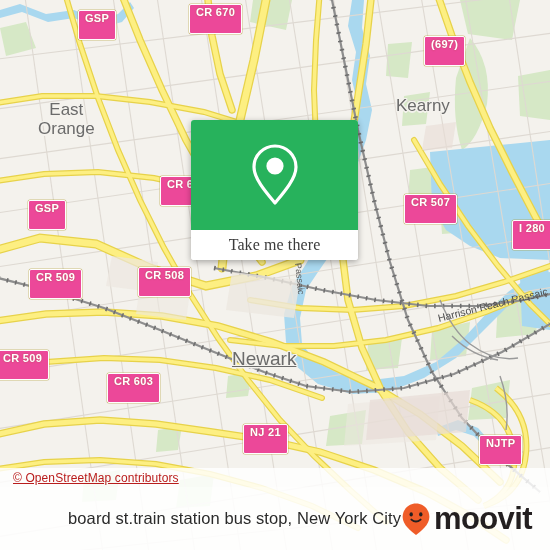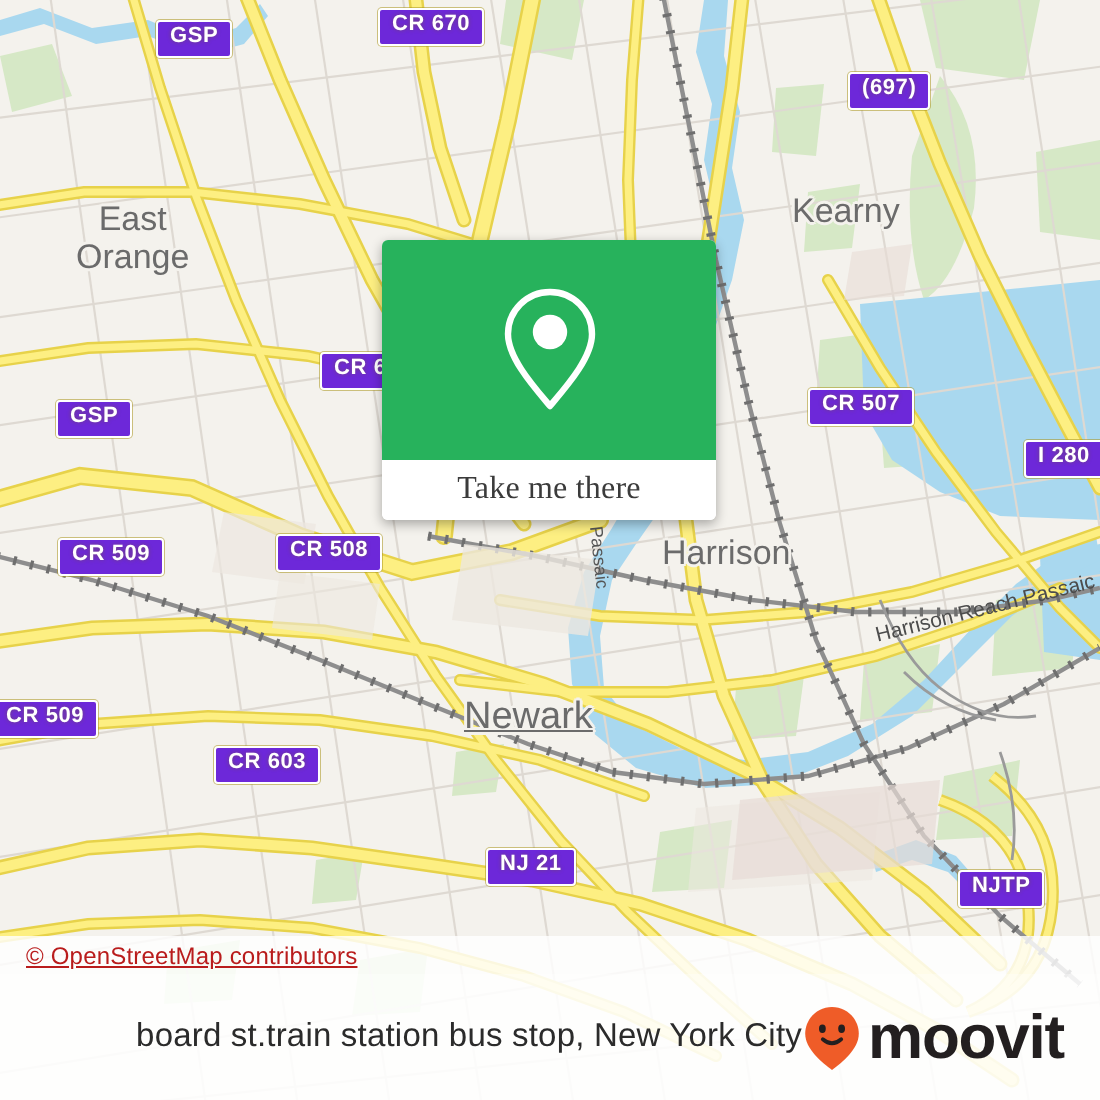--- a/index.html
+++ b/index.html
@@ -13,28 +13,28 @@
     background:#f2f0ea;
   }
 
   
   .map{position:absolute;inset:0;overflow:hidden;background:#f4f2ed;}
   .map svg{position:absolute;top:0;left:0;display:block;}
 
   
   .shield{
     position:absolute;
-    background:#6d28d9;
+    background:#ec4899;
     border:1.5px solid #fff;
     border-radius:2px;
     color:#fff;
     font-size:11px;
     font-weight:bold;
     letter-spacing:.3px;
-    padding:1px 6px 3px 6px;
+    padding:1px 6px 14px 6px;
     white-space:nowrap;
     text-shadow:0 0 2px rgba(120,100,0,.45);
     box-shadow:0 0 0 .5px rgba(170,150,30,.55);
     line-height:13px;
   }
   .shield i{font-style:normal;color:#fff;}
 
   
   .place{
     position:absolute;
@@ -274,21 +274,20 @@
         <path d="M426 126 L456 122 L452 148 L422 150 Z" opacity=".6"></path>
       </g>
     </svg>
 
     <div class="place two-line" style="left:38px;top:100px;">
       <div>East</div>
       <div>Orange</div>
     </div>
     <div class="place" style="left:396px;top:96px;">Kearny</div>
     <div class="place" style="left:232px;top:348px;font-size:19px;text-decoration:underline;">Newark</div>
-    <div class="place" style="left:331px;top:267px;">Harrison</div>
 
     <div class="river-label" style="left:438px;top:312px;transform:rotate(-14deg);">Harrison Reach Passaic River</div>
     <div class="river-label vert" style="left:298px;top:258px;transform:rotate(84deg);">Passaic</div>
 
     <div class="shield" style="left:78px;top:10px;"><i>GSP</i></div>
     <div class="shield" style="left:189px;top:4px;"><i>CR 670</i></div>
     <div class="shield" style="left:424px;top:36px;"><i>(697)</i></div>
     <div class="shield" style="left:28px;top:200px;"><i>GSP</i></div>
     <div class="shield" style="left:160px;top:176px;"><i>CR 6</i></div>
     <div class="shield" style="left:404px;top:194px;"><i>CR 507</i></div>

